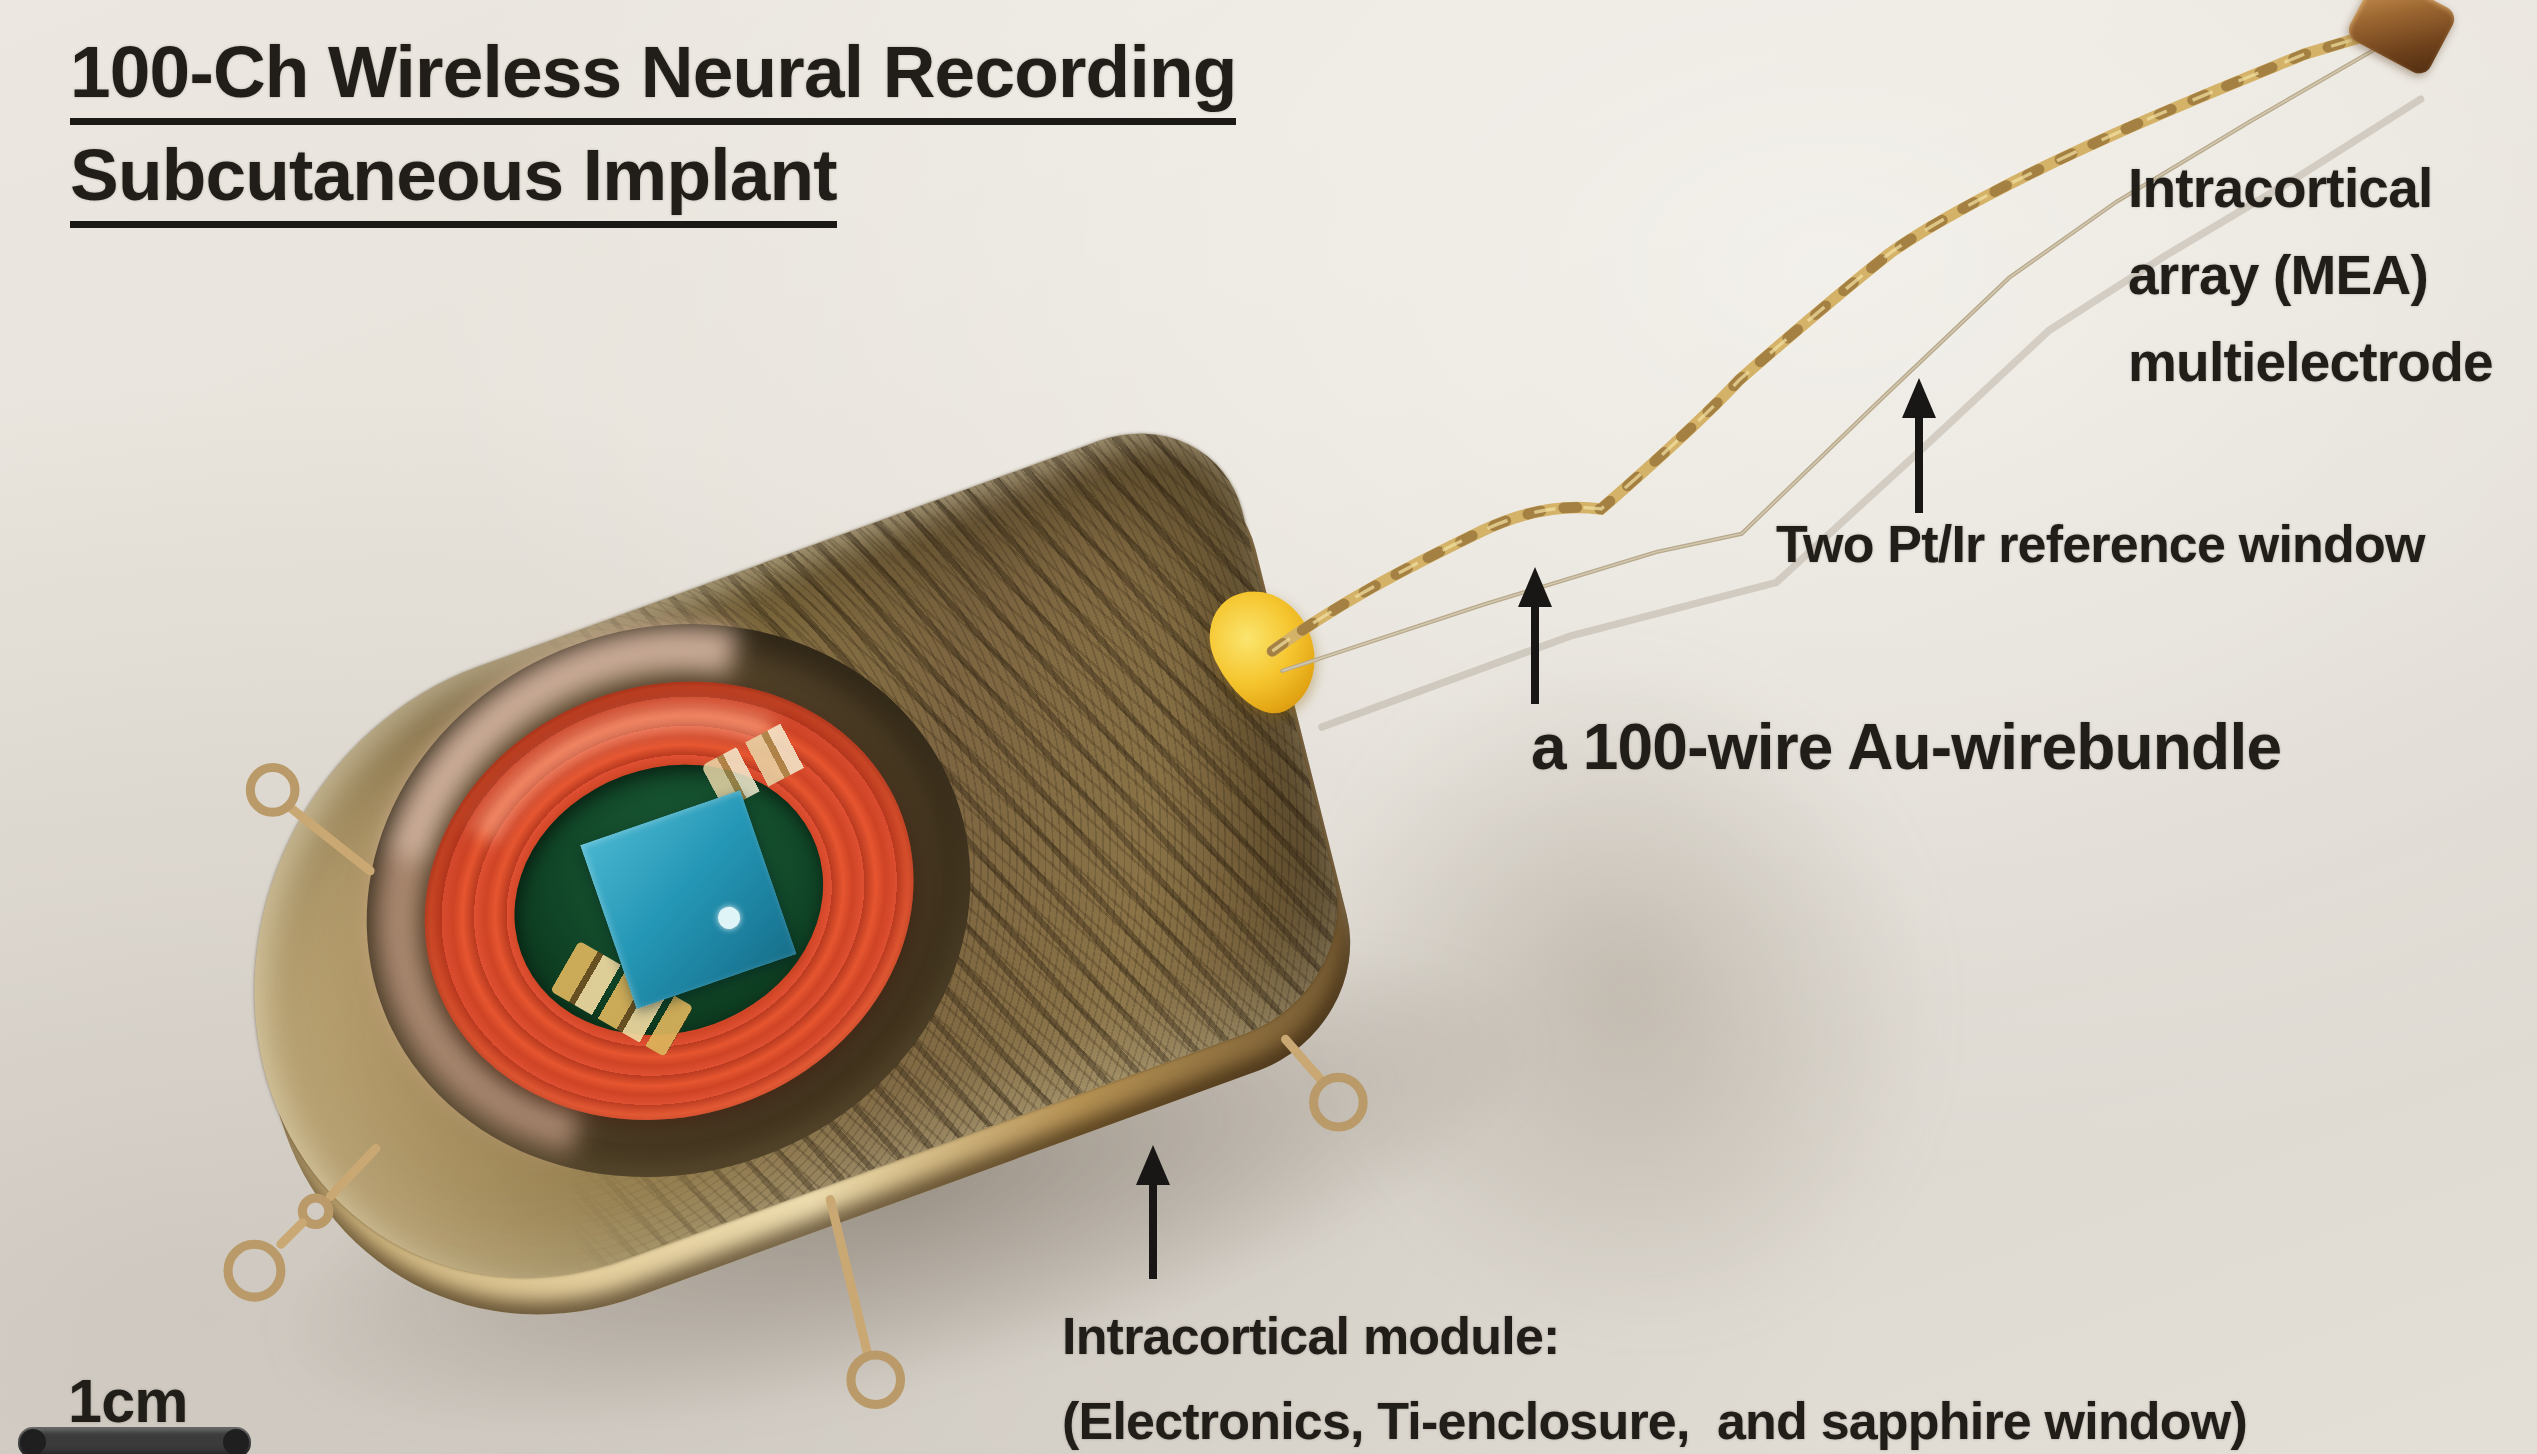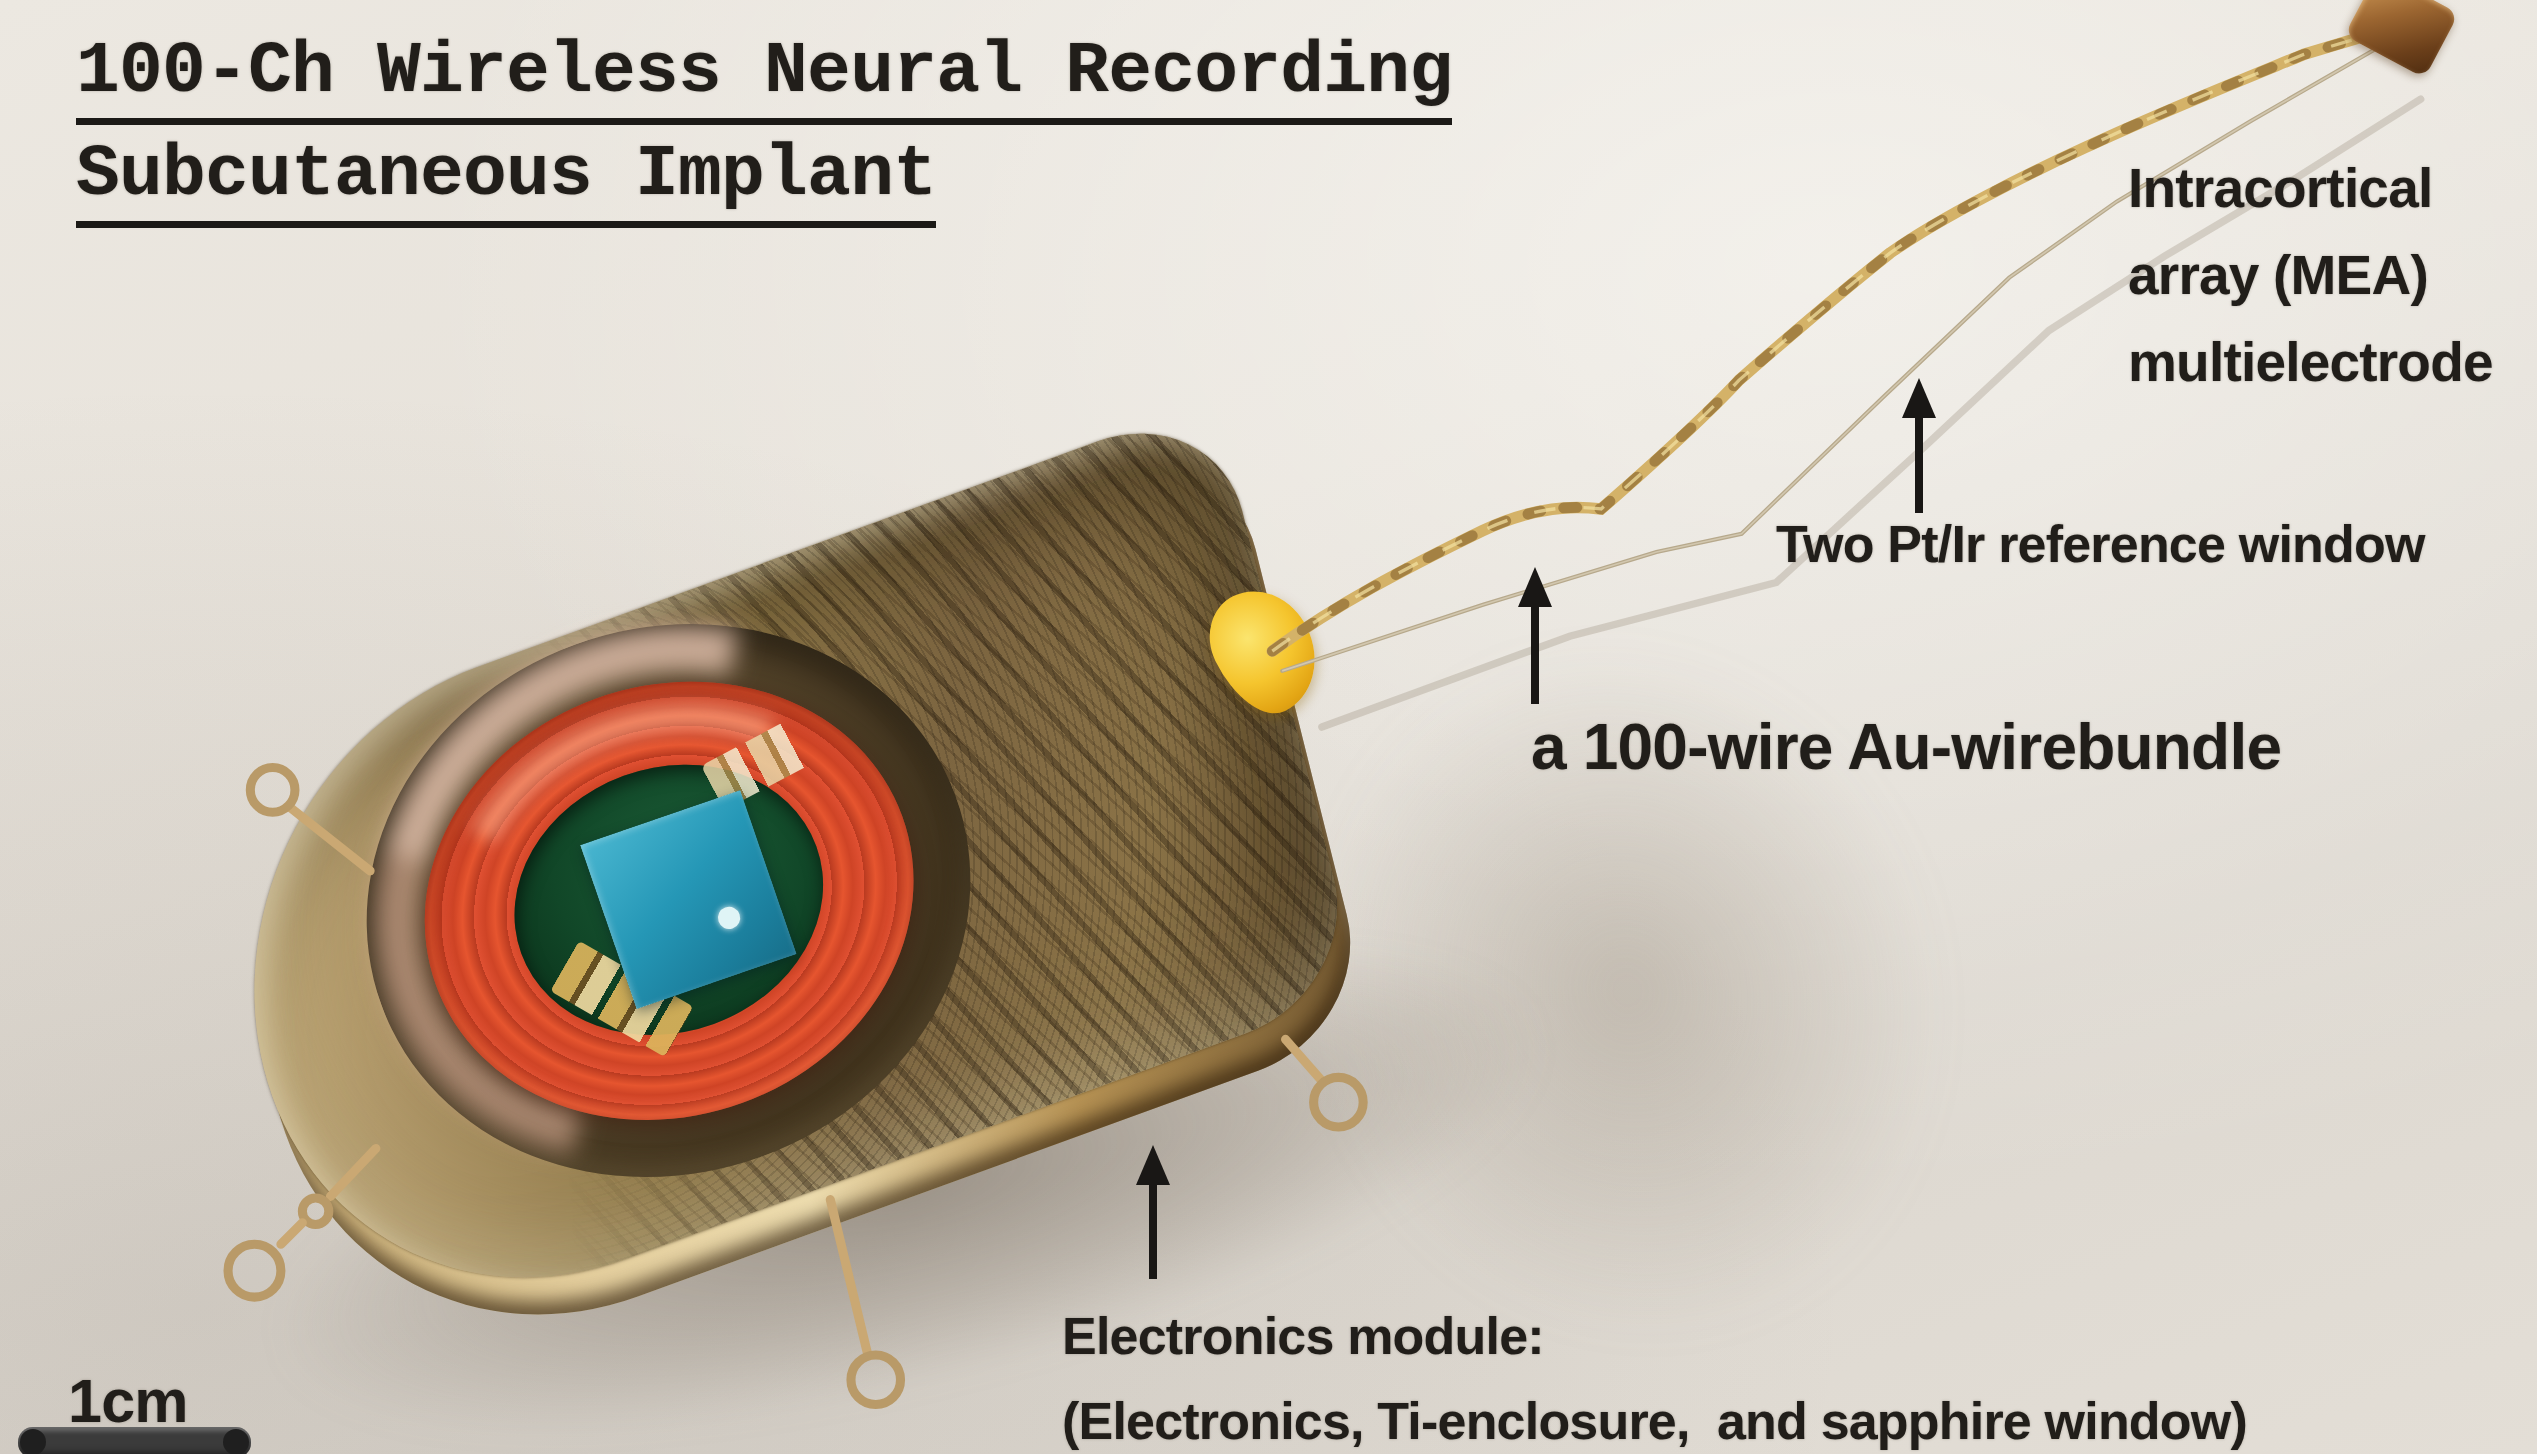--- a/index.html
+++ b/index.html
@@ -82,21 +82,21 @@
   .mea{left:2356px;top:-11.6px;width:91px;height:73px;transform:rotate(28deg);border-radius:13.2px;
      background:linear-gradient(140deg,#d6a05c 0%,#9c6631 40%,#6b3f1a 75%,#4e2c10 100%);
      box-shadow:0 3.3px 8.3px rgba(80,50,20,0.4), inset 1.7px 1.7px 5px rgba(255,220,160,0.5);}
 
   
   .overlay{left:0;top:0;width:2538px;height:1455px;}
 
   
   .photo-text{font-weight:bold;color:#211e1a;letter-spacing:-0.8px;
      text-shadow:0 0 2.5px rgba(70,60,45,0.35);}
-  .title{left:76px;top:35px;font-family:Liberation Mono, monospace;}
+  .title{left:70px;top:35px;}
   .title span{display:block;position:static;font-size:73px;line-height:1.0;width:max-content;
      border-bottom:7.4px solid #1c1a17;padding-bottom:10px;margin-bottom:13.2px;}
   .lbl-mea{left:2080px;top:145px;font-size:55px;line-height:87px;}
   .lbl-mea span{display:block;position:static;margin-left:48px;}
   .lbl-ref{left:1776px;top:514px;font-size:52px;}
   .lbl-bundle{left:1500px;top:710px;font-size:64px;margin-left:31px;}
   .lbl-module{left:1062px;top:1294px;font-size:52px;line-height:85px;}
   .lbl-module span{display:block;position:static;white-space:pre;}
   .lbl-scale{left:68px;top:1338px;font-size:61px;margin-top:28px;}
 
@@ -183,21 +183,21 @@
     <span>Intracortical</span>
     <span>array (MEA)</span>
     <span>multielectrode</span>
   </div>
 
   <div class="lbl-ref photo-text">Two Pt/Ir reference window</div>
 
   <div class="lbl-bundle photo-text">a 100-wire Au-wirebundle</div>
 
   <div class="lbl-module photo-text">
-    <span>Electronics module:</span>
+    <span>Intracortical module:</span>
     <span>(Electronics, Ti-enclosure,  and sapphire window)</span>
   </div>
 
   <div class="up-arrow arrow-ref">
     <span class="head"></span>
       <span class="stem"></span>
   </div>
   <div class="up-arrow arrow-bundle">
     <span class="head"></span>
       <span class="stem"></span>

